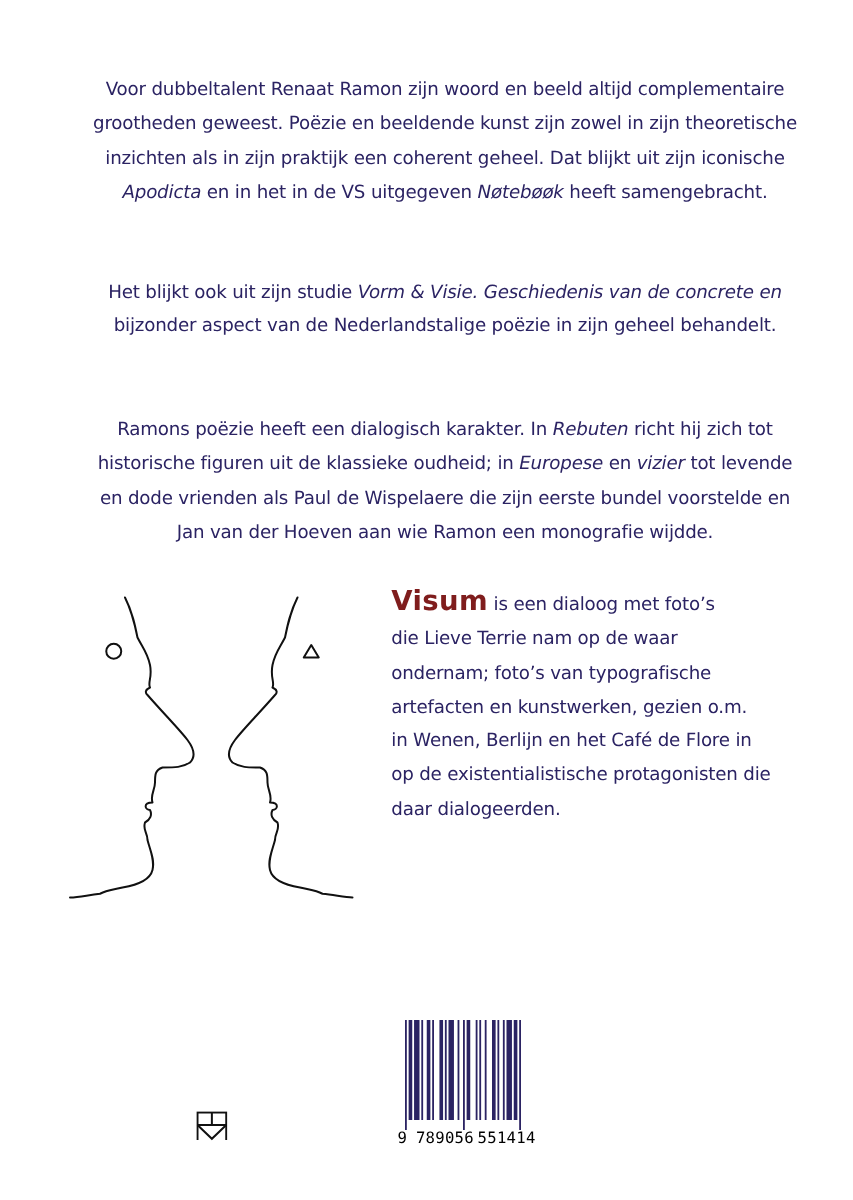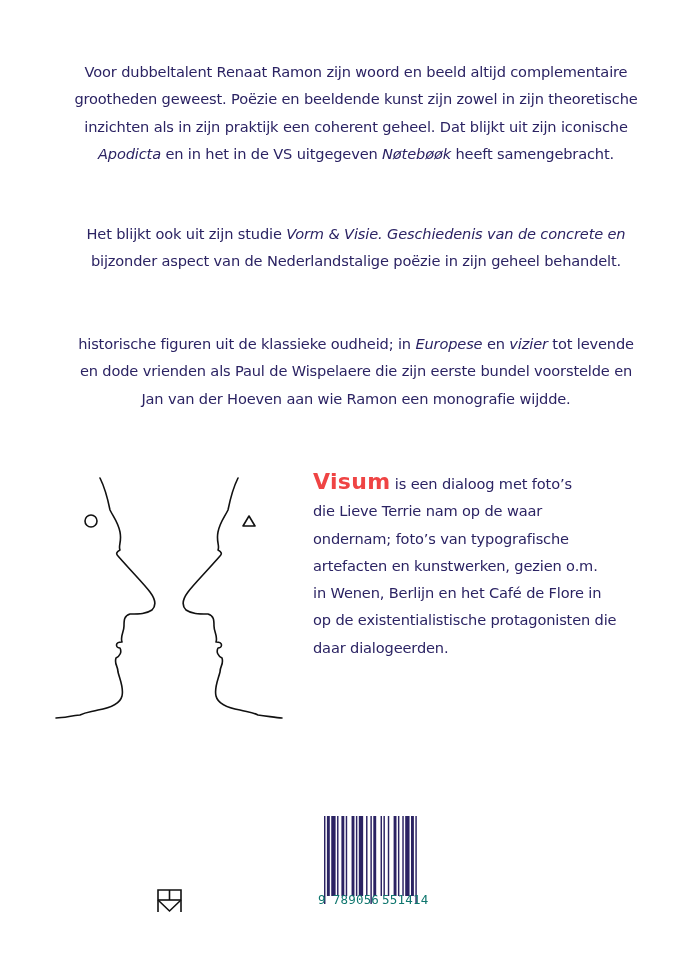--- a/index.html
+++ b/index.html
@@ -45,21 +45,21 @@
       line-height: 27.3px;
       letter-spacing: -0.15px;
     }
     .visum-block .line {
       display: block;
       white-space: nowrap;
     }
     .visum-title {
       font-weight: bold;
       font-size: 22px;
-      color: #ef4444;
+      color: #7f1d1d;
       letter-spacing: 0.3px;
     }
 
     .faces {
       position: absolute;
       left: 50px;
       top: 460px;
       width: 250px;
       height: 270px;
     }
@@ -74,24 +74,24 @@
     .barcode-bars {
       position: absolute;
       left: 6px;
       top: 0;
       width: 120px;
       height: 88px;
     }
     .barcode-digits {
       position: absolute;
       left: 0;
-      top: 76px;
+      top: 86px;
       font-family: "DejaVu Sans Mono", monospace;
       font-size: 12.5px;
-      color: #0f766e;
+      color: #000000;
       letter-spacing: 0.2px;
       white-space: nowrap;
       background: transparent;
     }
     .barcode-digits .lead {
       margin-right: 7px;
     }
     .barcode-digits .group2 {
       margin-left: 3px;
     }
@@ -113,20 +113,21 @@
       <span class="line"><span>Voor dubbeltalent Renaat Ramon zijn woord en beeld altijd complementaire</span></span>
       <span class="line"><span>grootheden geweest. Poëzie en beeldende kunst zijn zowel in zijn theoretische</span></span>
       <span class="line"><span>inzichten als in zijn praktijk een coherent geheel. Dat blijkt uit zijn iconische</span></span>
       <span class="line"><em>Apodicta</em><span> en in het in de VS uitgegeven </span><em>Nøtebøøk</em><span> heeft samengebracht.</span></span>
     </div>
   <div class="para" id="p2">
       <span class="line"><span>Het blijkt ook uit zijn studie </span><em>Vorm &amp; Visie. Geschiedenis van de concrete en</em></span>
       <span class="line"><span>bijzonder aspect van de Nederlandstalige poëzie in zijn geheel behandelt.</span></span>
     </div>
   <div class="para" id="p3">
+      <span class="line"><span>Ramons poëzie heeft een dialogisch karakter. In </span><em>Rebuten</em><span> richt hij zich tot</span></span>
       <span class="line"><span>historische figuren uit de klassieke oudheid; in </span><em>Europese</em><span> en </span><em>vizier</em><span> tot levende</span></span>
       <span class="line"><span>en dode vrienden als Paul de Wispelaere die zijn eerste bundel voorstelde en</span></span>
       <span class="line"><span>Jan van der Hoeven aan wie Ramon een monografie wijdde.</span></span>
     </div>
 
   <svg class="faces" viewBox="0 0 250 270" xmlns="http://www.w3.org/2000/svg">
     <g fill="none" stroke="#111111" stroke-width="1.6" stroke-linecap="round" stroke-linejoin="round">
 
       <path d="M50,18 C56,30 58,40 60,50 C64,58 68,62 70,72 C72,82 68,86 70,90 C66,92 66,94 68,96 C82,112 94,124 100,132 C106,140 106,146 102,150 C96,154 90,154 80,154 C74,156 74,160 74,166 C74,172 70,176 72,182 C64,182 66,188 70,188 C72,192 70,196 66,198 C64,204 68,206 68,212 C70,220 74,228 72,236 C70,244 60,248 48,250 C40,252 36,252 30,255 C20,256 14,258 6,258"></path>
       <circle cx="41" cy="61" r="6"></circle>

